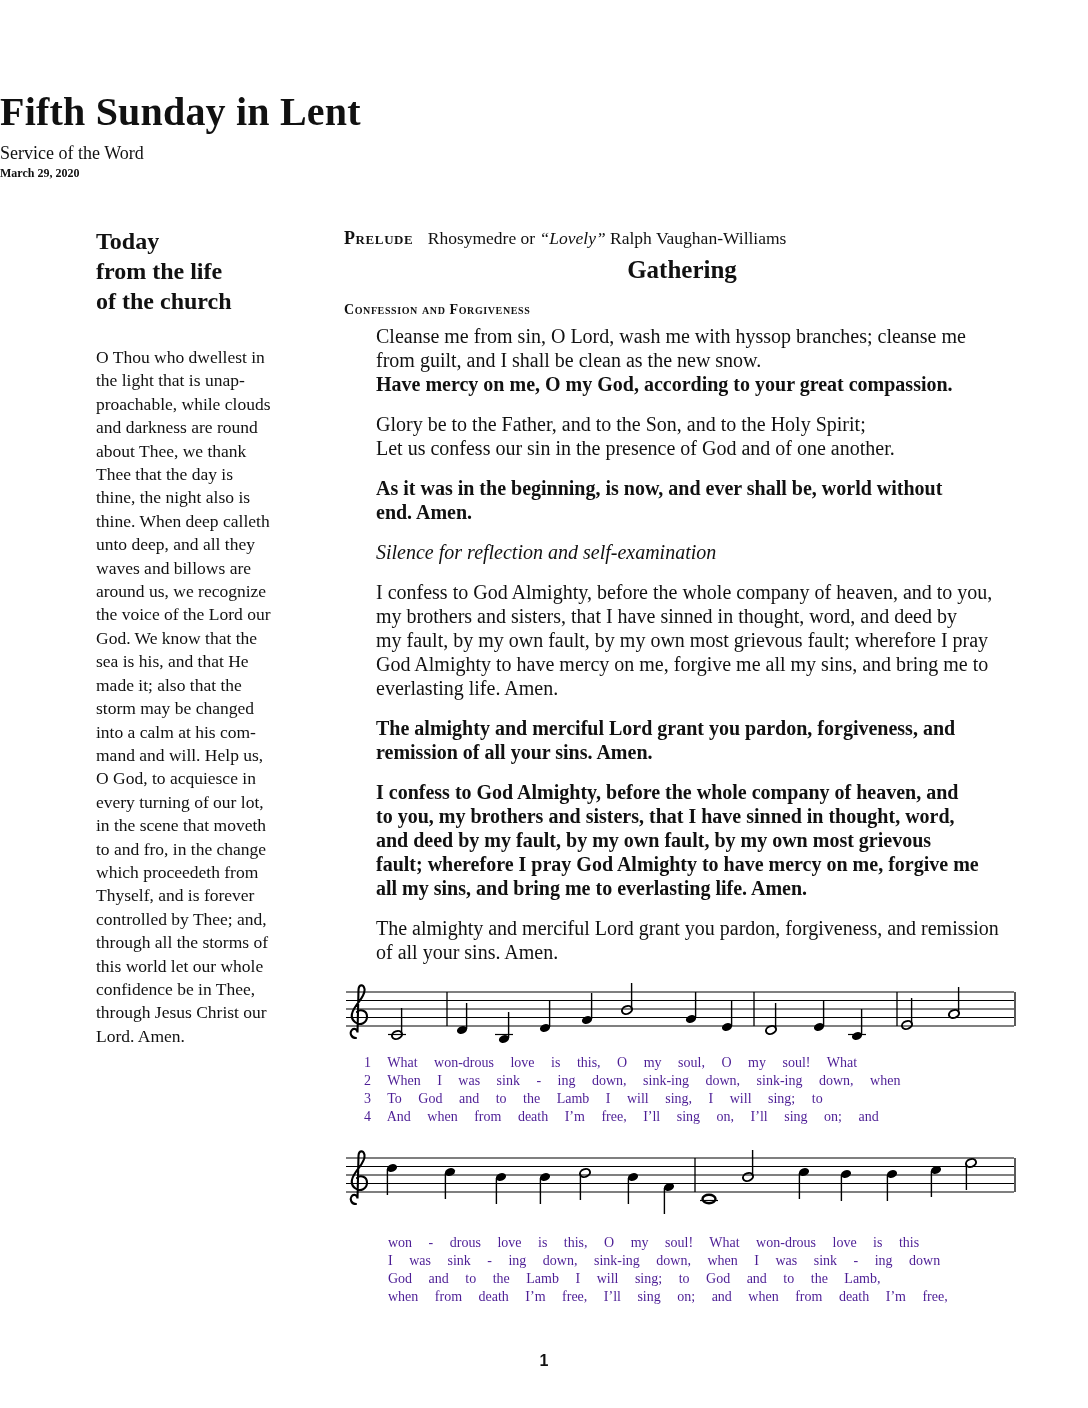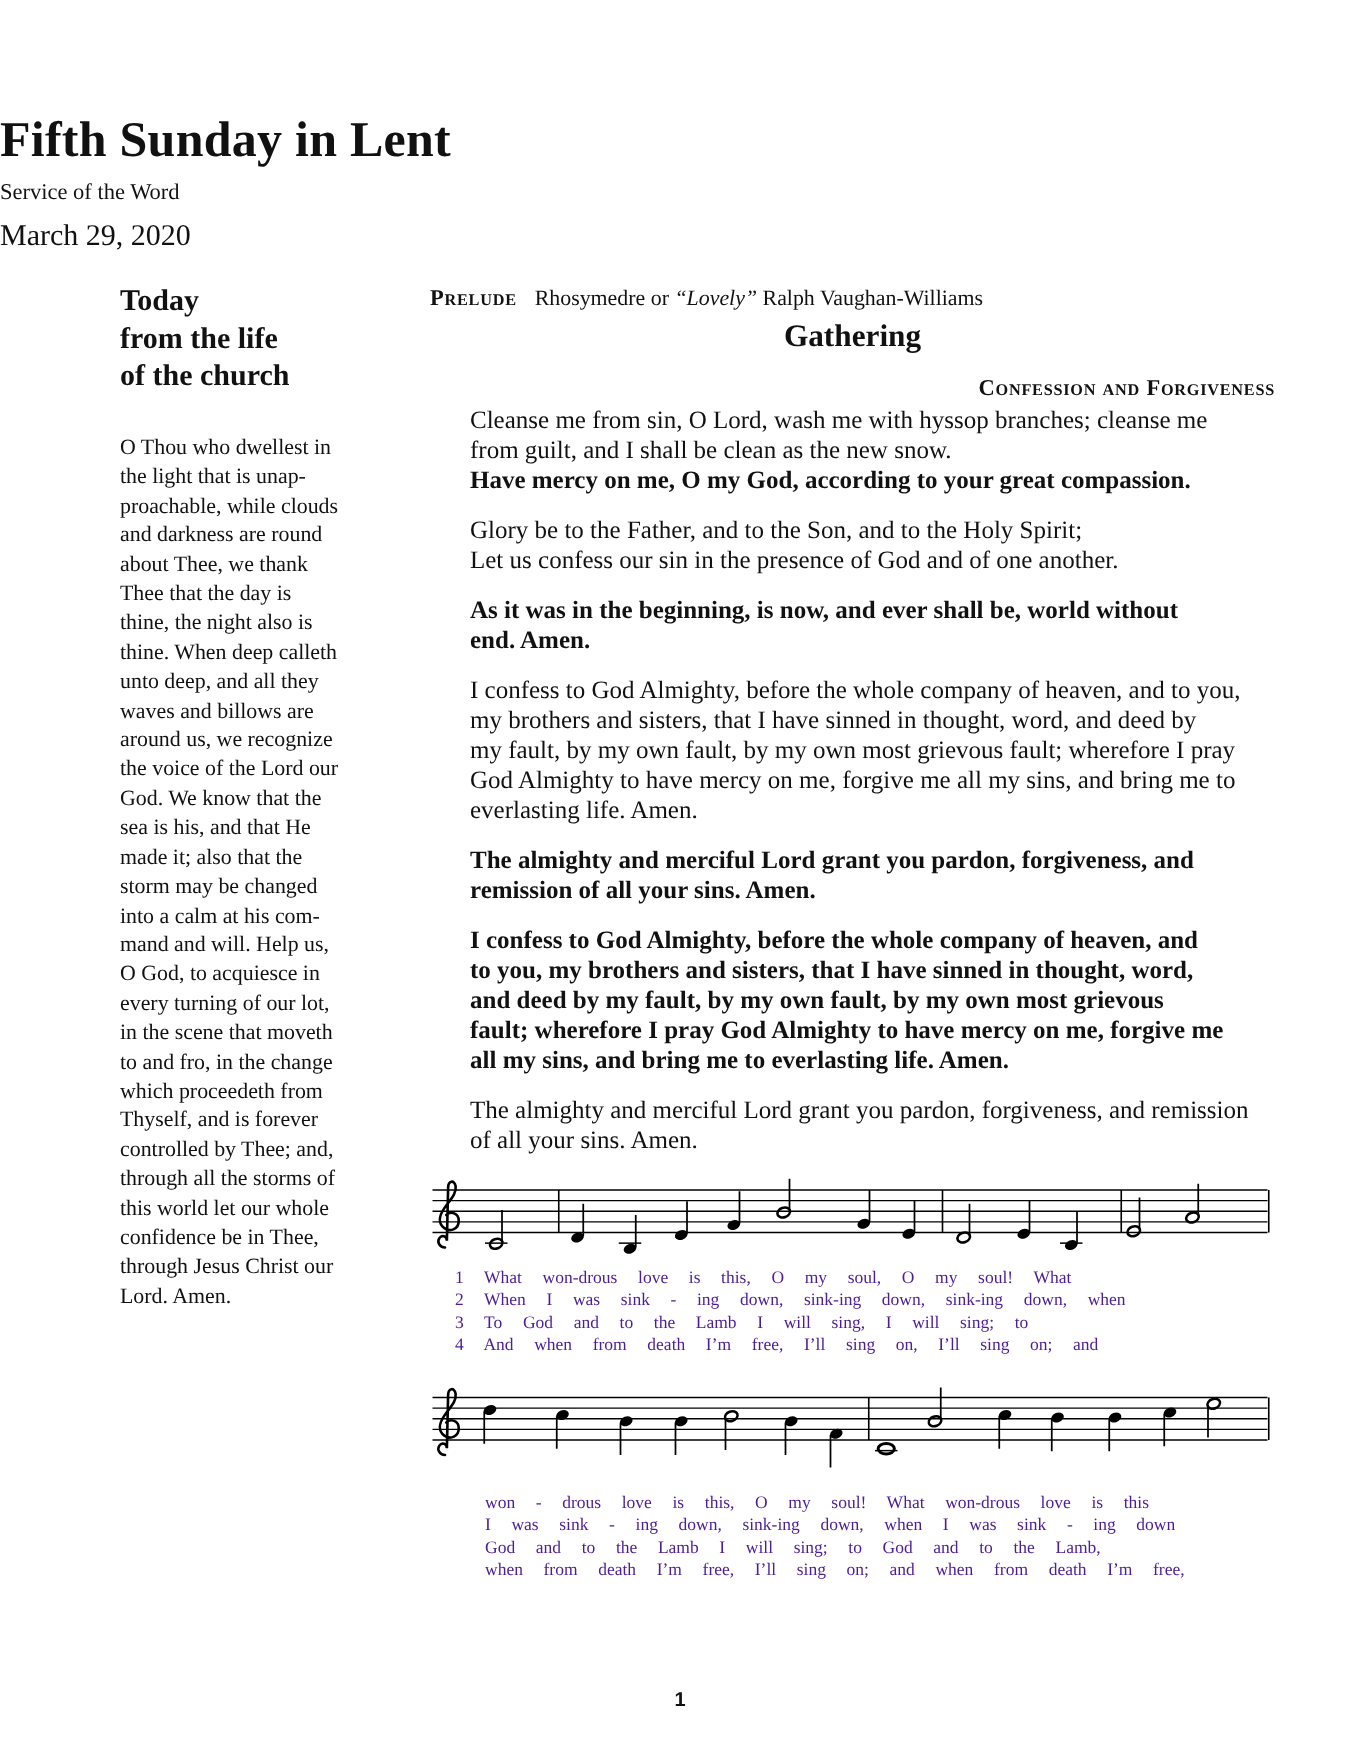--- a/index.html
+++ b/index.html
@@ -4,32 +4,32 @@
 <style>
   html,body{margin:0;padding:0;}
   body{
     width:1088px;height:1408px;background:#ffffff;position:relative;
     font-family:"Liberation Serif", serif;color:#111;
     -webkit-font-smoothing:antialiased;
   }
   .header{position:absolute;left:0;top:88px;width:1088px;text-align:left;}
   .title{font-size:40px;font-weight:700;letter-spacing:.2px;}
   .subtitle{font-size:18px;margin-top:8px;}
-  .date{font-size:24px;margin-top:12px;}
+  .date{font-size:12px;margin-top:2px;font-weight:bold;}
 
   .sidebar{position:absolute;left:96px;top:226px;width:206px;}
   .sidebar-heading{font-size:24px;font-weight:700;line-height:30px;white-space:pre-line;}
   .sidebar-body{margin-top:30px;font-size:17.5px;line-height:23.4px;white-space:pre-line;}
 
   .main{position:absolute;left:344px;top:226px;width:676px;}
   .sc{font-variant:small-caps;font-weight:700;letter-spacing:.6px;}
   .prelude-row{font-size:17.5px;line-height:24px;margin-bottom:6px;}
   .prelude-row .sc{font-size:18px;margin-right:10px;}
   .gathering{font-size:25px;font-weight:700;text-align:center;margin:4px 0 16px 0;}
-  .section-label{font-size:18px;line-height:20px;margin-bottom:4px;text-align:right;}
+  .section-label{font-size:14px;line-height:20px;margin-bottom:4px;}
   .para{font-size:20px;line-height:24px;margin:0 0 16px 32px;white-space:pre-line;}
   .para.tight{margin-bottom:0;}
   .para.bold{font-weight:700;}
   .para.italic{font-style:italic;}
   .hymn-row{font-size:17.5px;line-height:24px;margin-top:16px;}
   .hymn-row .sc{font-size:18px;margin-right:8px;}
   .hymn-row .hymn-number{font-weight:700;}
 
   .staff{height:72px;margin-top:4px;overflow:visible;}
   .staff svg{overflow:visible;display:block;}
@@ -98,20 +98,21 @@
 
   <div class="section-label sc">Confession and Forgiveness</div>
 
   <div class="para tight">Cleanse me from sin, O Lord, wash me with hyssop branches; cleanse me
 from guilt, and I shall be clean as the new snow.</div>
   <div class="para bold">Have mercy on me, O my God, according to your great compassion.</div>
   <div class="para tight">Glory be to the Father, and to the Son, and to the Holy Spirit;</div>
   <div class="para">Let us confess our sin in the presence of God and of one another.</div>
   <div class="para bold">As it was in the beginning, is now, and ever shall be, world without
 end. Amen.</div>
+  <div class="para italic">Silence for reflection and self-examination</div>
   <div class="para">I confess to God Almighty, before the whole company of heaven, and to you,
 my brothers and sisters, that I have sinned in thought, word, and deed by
 my fault, by my own fault, by my own most grievous fault; wherefore I pray
 God Almighty to have mercy on me, forgive me all my sins, and bring me to
 everlasting life. Amen.</div>
   <div class="para bold">The almighty and merciful Lord grant you pardon, forgiveness, and
 remission of all your sins. Amen.</div>
   <div class="para bold">I confess to God Almighty, before the whole company of heaven, and
 to you, my brothers and sisters, that I have sinned in thought, word,
 and deed by my fault, by my own fault, by my own most grievous

